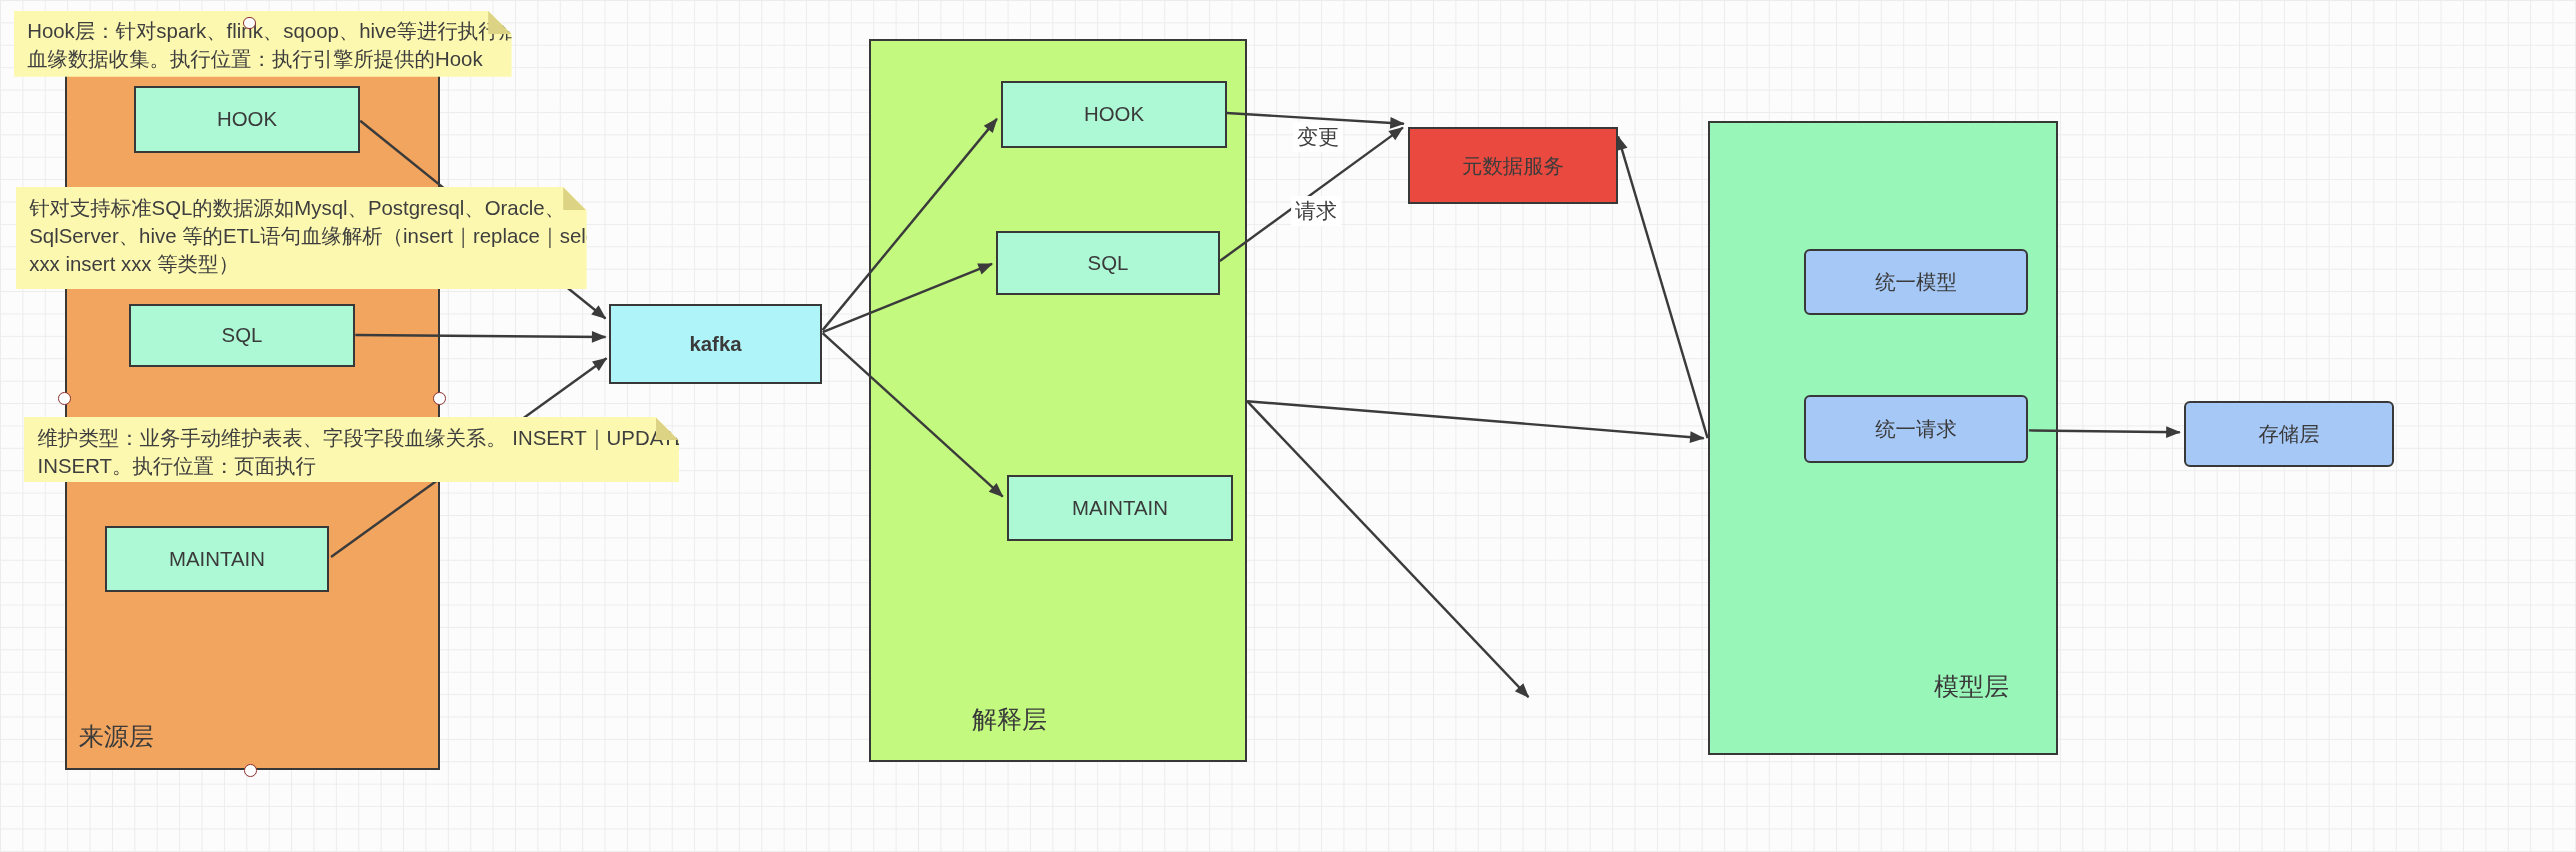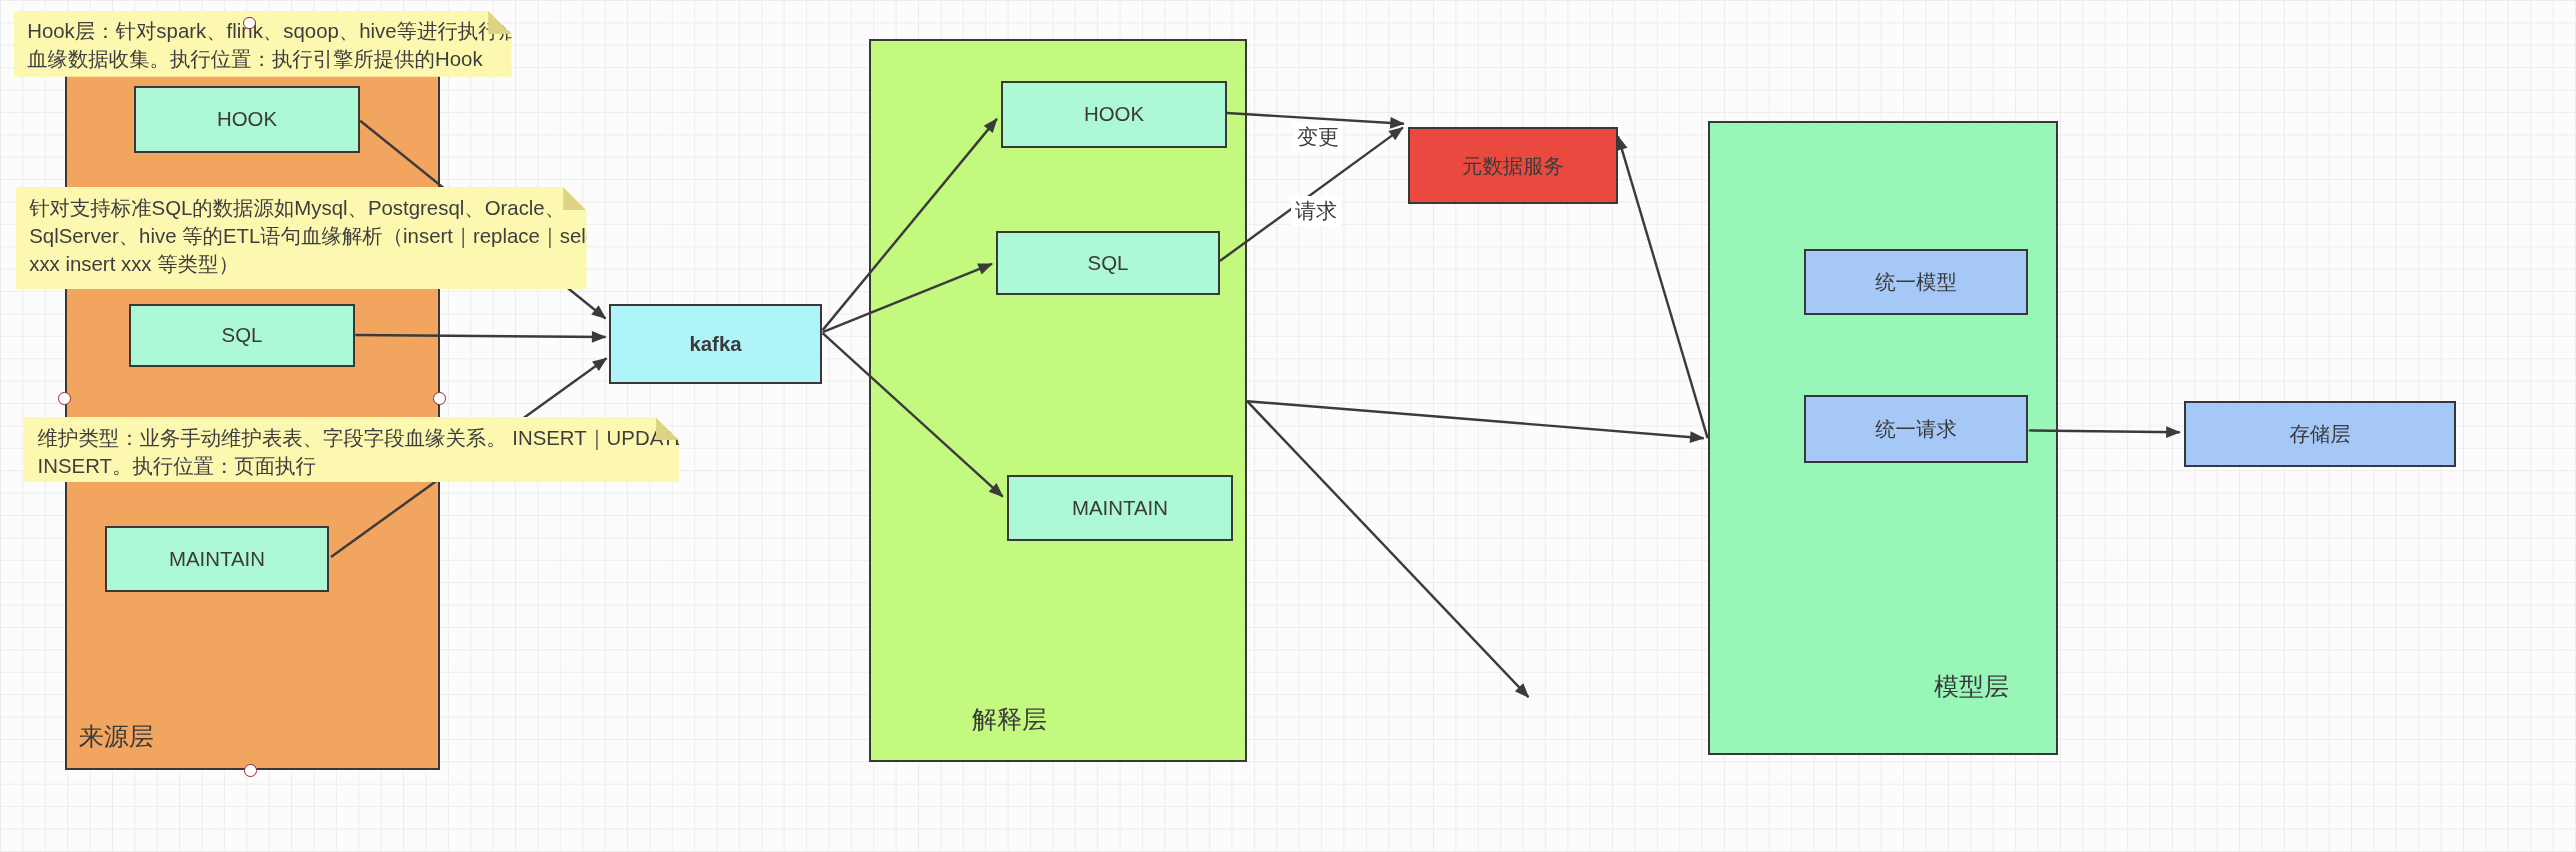--- a/index.html
+++ b/index.html
@@ -14,21 +14,21 @@
   }
   .container{position:absolute;border:2.9px solid #383838;box-sizing:border-box;z-index:1;}
   .container-label{position:absolute;font-size:25px;color:#3a3a3a;white-space:nowrap;z-index:2;}
   .node{
     position:absolute;border:2.9px solid #383838;box-sizing:border-box;
     display:flex;align-items:center;justify-content:center;
     font-size:20.4px;color:#3a3a3a;z-index:3;white-space:nowrap;
   }
   .mint{background:#adf9d6;}
   .cyan{background:#aff4f9;}
-  .lightblue{background:#a6c8f7;}
+  .lightblue{background:#a6c8f7;border-radius:6px;}
   .blue{background:#67a3eb;}
   .red{background:#e9493e;}
   #edges{position:absolute;left:0;top:0;z-index:4;pointer-events:none;}
   #edges line{pointer-events:stroke;}
   .note{
     position:absolute;background:#fcf8b0;z-index:5;
     padding:6.8px 0 0 13.6px;box-sizing:border-box;
     font-size:20.4px;line-height:28px;color:#3e3e3e;white-space:nowrap;
     clip-path:polygon(0 0, calc(100% - 23.4px) 0, 100% 23.4px, 100% 100%, 0 100%);
   }
@@ -97,21 +97,21 @@
 
   <div class="node lightblue" style="left:1804px;top:249px;width:224px;height:66px;">
     <span>统一模型</span>
   </div>
 
   <div class="node lightblue" style="left:1804px;top:395px;width:224px;height:68px;">
     <span>统一请求</span>
   </div>
 
 
-  <div class="node lightblue" style="left:2184px;top:401px;width:272px;height:66px;">
+  <div class="node lightblue" style="left:2184px;top:401px;width:210px;height:66px;">
     <span>存储层</span>
   </div>
 
   <svg id="edges" width="2576" height="853" viewBox="0 0 2646 876">
     <defs>
       <marker id="arrow" markerUnits="userSpaceOnUse" markerWidth="18" markerHeight="16" refX="15" refY="7" orient="auto">
         <path d="M1,1 L16,7 L1,13 z" fill="#3b3b3b"></path>
       </marker>
     </defs>
     <g stroke="#3b3b3b" stroke-width="2.5" fill="none">

